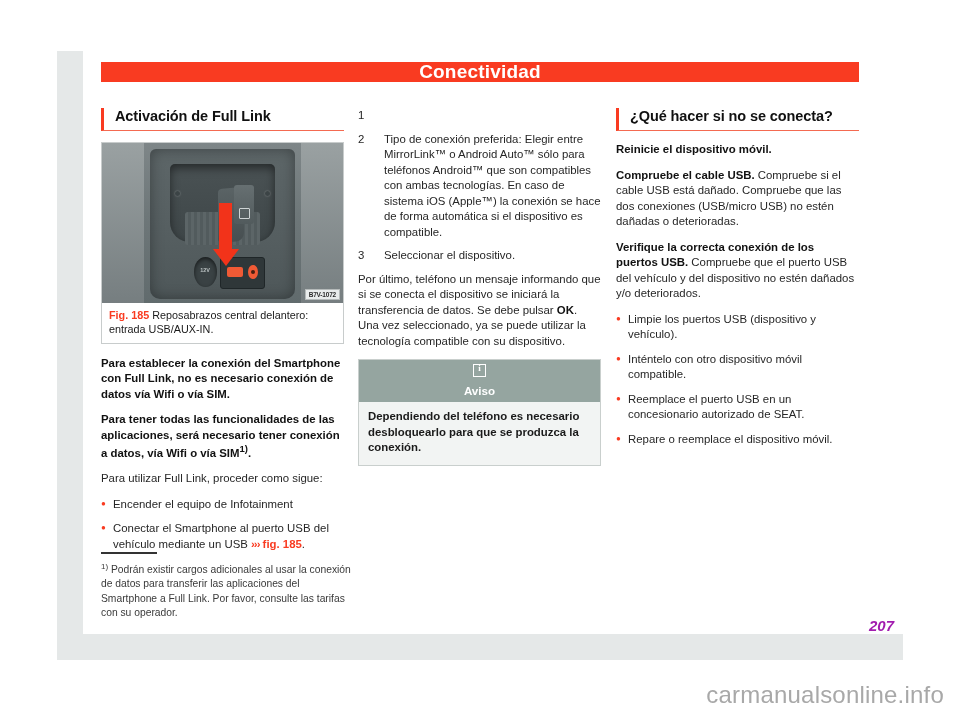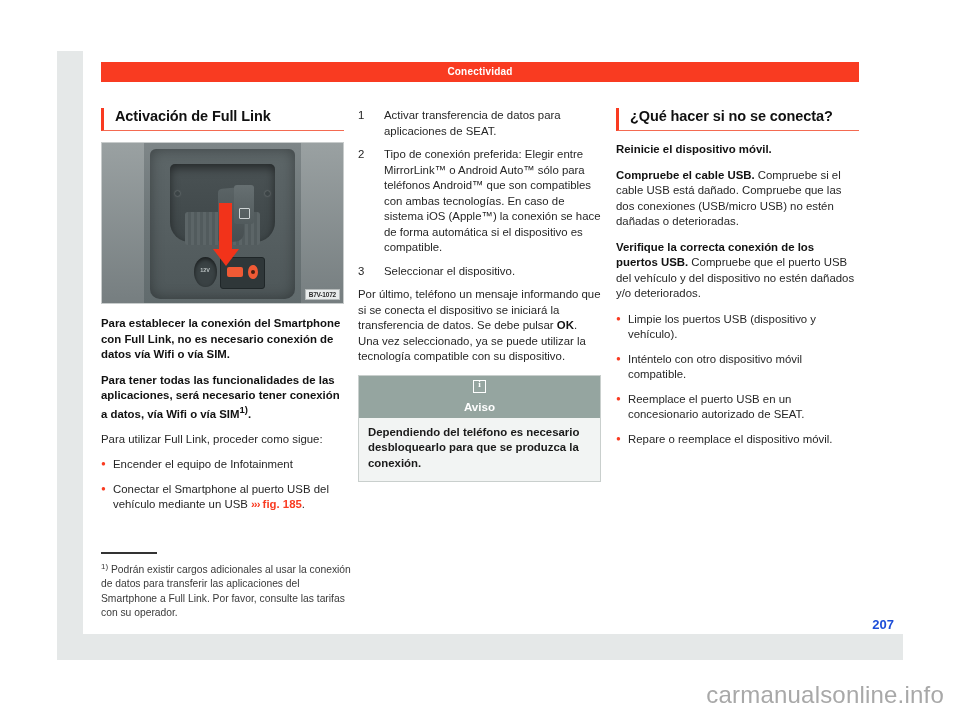--- a/index.html
+++ b/index.html
@@ -37,21 +37,21 @@
 
   
   .title-bar {
     position: absolute;
     left: 101px;
     top: 62px;
     width: 758px;
     height: 20px;
     background: #f93b21;
     color: #ffffff;
-    font-size: 10px;
+    font-size: 19px;
     font-weight: bold;
     text-align: center;
     line-height: 20px;
     letter-spacing: 0.2px;
   }
 
   
   .columns {
     position: absolute;
     left: 101px;
@@ -220,23 +220,24 @@
     line-height: 1.4;
     color: #3a3a3a;
   }
   .footnote-text sup { font-size: 8px; }
 
   
   .page-number {
     position: absolute;
     right: 66px;
     top: 617px;
-    font-size: 13px;
-    font-weight: bold;
-    color: #1d4ed8;
+    font-size: 15px;
+    font-weight: bold;
+    color: #a21caf;
+    font-style: italic;
   }
 
   
   .watermark {
     position: absolute;
     right: 16px;
     top: 681px;
     font-size: 24px;
     color: #a8a8a8;
     letter-spacing: 0.2px;
@@ -368,41 +369,44 @@
           <div class="ph-dot r"></div>
           <div class="ph-socket"></div>
           <div class="ph-portpanel">
             <div class="ph-usb"></div>
             <div class="ph-aux"></div>
           </div>
           <div class="ph-arrow"></div>
         </div>
         <div class="ph-code">B7V-1072</div>
       </div>
+      <div class="figure-caption">
+        <span class="fignum">Fig. 185</span>
+        <span>Reposabrazos central delantero: entrada USB/AUX-IN.</span>
+      </div>
     </div>
 
     <p class="body bold">Para establecer la conexión del Smartphone con Full Link, no es necesario conexión de datos vía Wifi o vía SIM.</p>
 
     <p class="body bold"><span>Para tener todas las funcionalidades de las aplicaciones, será necesario tener conexión a datos, vía Wifi o vía SIM</span><sup>1)</sup><span>.</span></p>
 
     <p class="body">Para utilizar Full Link, proceder como sigue:</p>
 
     <div class="bullet">
       <span>Encender el equipo de Infotainment</span>
     </div>
 
     <div class="bullet"><span>Conectar el Smartphone al puerto USB del vehículo mediante un USB </span><span class="arrows">›››</span><span class="ref"> fig. 185</span><span>.</span></div>
   </div>
 
   <div class="col col-2">
 
 
     <div class="step">
       <div class="step-num">1</div>
-      <div class="step-text">Activar transferencia de datos para aplicaciones de SEAT.</div>
     </div>
 
     <div class="step">
       <div class="step-num">2</div>
       <div class="step-text">Tipo de conexión preferida: Elegir entre MirrorLink™ o Android Auto™ sólo para teléfonos Android™ que son compatibles con ambas tecnologías. En caso de sistema iOS (Apple™) la conexión se hace de forma automática si el dispositivo es compatible.</div>
     </div>
 
     <div class="step">
       <div class="step-num">3</div>
       <div class="step-text">Seleccionar el dispositivo.</div>

